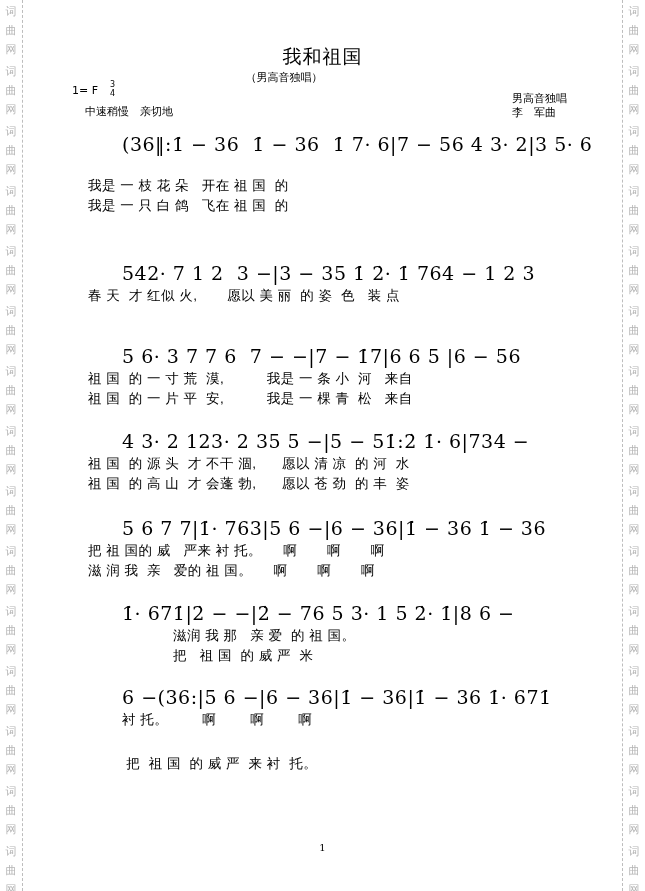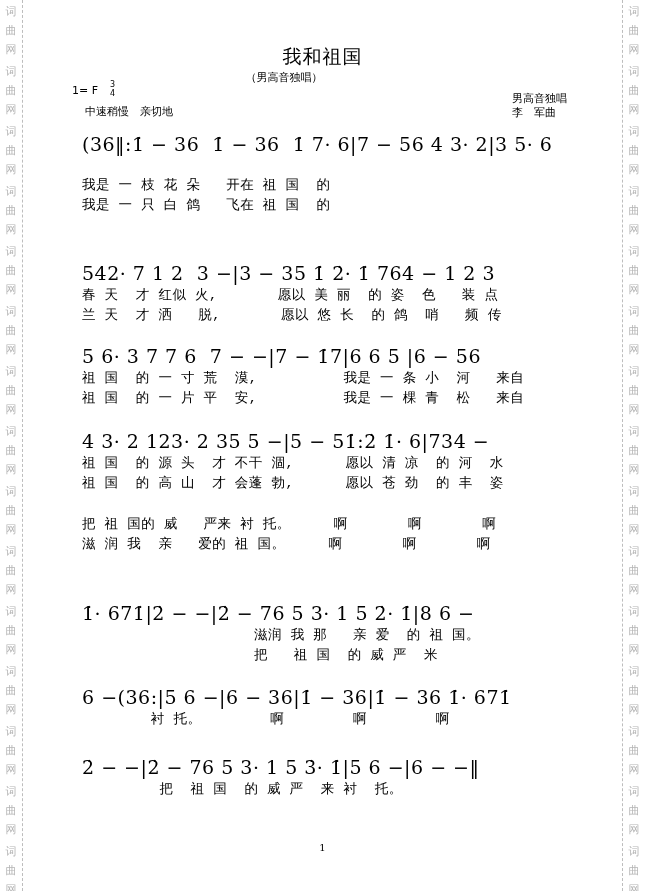--- a/index.html
+++ b/index.html
@@ -14,23 +14,23 @@
            font-family:"DejaVu Sans",sans-serif; letter-spacing:1px; }
   .subtitle { position:absolute; top:70px; left:13px; width:510px; text-align:center; font-size:11px;
               font-family:"DejaVu Sans",sans-serif;padding-left:16px; }
   .key { position:absolute; top:84px; left:72px; font-size:11px; font-family:"DejaVu Sans",sans-serif; }
   .timesig { position:absolute; top:80px; left:110px; font-size:8px; line-height:9px;
              font-family:"DejaVu Sans",sans-serif; text-align:center; }
   .tempo { position:absolute; top:104px; left:72px; font-size:11px; font-family:"DejaVu Sans",sans-serif;margin-left:13px; }
   .credits { position:absolute; top:92px; left:512px; font-size:11px; line-height:14px;
              font-family:"DejaVu Sans",sans-serif; }
   .row { position:absolute; left:82px; width:490px; }
-  .notes { font-size:19px; white-space:pre; letter-spacing:0.5px; height:26px; line-height:26px; }
+  .notes { font-size:19px; white-space:pre; letter-spacing:0.5px; height:26px; line-height:26px;margin-left:40px; }
   .lyric { font-size:13.5px; white-space:pre; height:20px; line-height:20px;
-           font-family:Liberation Mono, monospace; letter-spacing:0.5px; }
+           font-family:Liberation Sans, sans-serif; letter-spacing:0.5px;margin-left:6px; }
   .pagenum { position:absolute; top:842px; left:0; width:645px; text-align:center; font-size:10px; }
 </style>
 </head>
 <body>
 
 <div class="margin-col margin-left"></div>
 <div class="margin-col margin-right"></div>
 <div id="wm-layer">
     <div class="wm" style="top: 2px; left: 0px;">词</div>
     <div class="wm" style="top: 2px; right: 0px;">词</div>
@@ -140,43 +140,42 @@
 <div class="row" style="top:131px">
   <div class="notes">(36‖:1̇ − 36  1̇ − 36  1̇ 7· 6|7 − 56 4 3· 2|3 5· 6</div>
 </div>
 <div class="row" style="top:176px">
   <div class="lyric">我是 一 枝 花 朵   开在 祖 国  的</div>
   <div class="lyric">我是 一 只 白 鸽   飞在 祖 国  的</div>
 </div>
 <div class="row" style="top:260px">
   <div class="notes">542· 7 1 2  3 −|3 − 35 1̇ 2̇· 1̇ 764 − 1 2 3</div>
   <div class="lyric">春 天  才 红似 火,       愿以 美 丽  的 姿  色   装 点</div>
-  <div class="lyric">兰 天  才 洒   脱,       愿以 悠 长  的 鸽  哨   频 传</div>
 </div>
 <div class="row" style="top:343px">
   <div class="notes">5 6· 3 7 7 6  7 − −|7 − 1̇7|6 6 5 |6 − 56</div>
   <div class="lyric">祖 国  的 一 寸 荒  漠,          我是 一 条 小  河   来自</div>
   <div class="lyric">祖 国  的 一 片 平  安,          我是 一 棵 青  松   来自</div>
 </div>
 <div class="row" style="top:428px">
   <div class="notes">4 3· 2 123· 2 35 5 −|5 − 51̇:2̇ 1̇· 6|734 −</div>
   <div class="lyric">祖 国  的 源 头  才 不干 涸,      愿以 清 凉  的 河  水</div>
   <div class="lyric">祖 国  的 高 山  才 会蓬 勃,      愿以 苍 劲  的 丰  姿</div>
 </div>
 <div class="row" style="top:515px">
+  <div class="notes">5 6 7 7|1̇· 763|5 6 −|6 − 36|1̇ − 36 1̇ − 36</div>
   <div class="lyric">把 祖 国的 威   严来 衬 托。     啊       啊       啊</div>
   <div class="lyric">滋 润 我  亲   爱的 祖 国。     啊       啊       啊</div>
 </div>
 <div class="row" style="top:600px">
   <div class="notes">1̇· 671̇|2̇ − −|2̇ − 76 5 3· 1 5 2̇· 1̇|8 6 −</div>
   <div class="lyric">                    滋润 我 那   亲 爱  的 祖 国。</div>
   <div class="lyric">                    把   祖 国  的 威 严  米</div>
 </div>
 <div class="row" style="top:684px">
   <div class="notes">6 −(36:|5 6 −|6 − 36|1̇ − 36|1̇ − 36 1̇· 671̇</div>
   <div class="lyric">        衬 托。        啊        啊        啊</div>
 </div>
 <div class="row" style="top:754px">
-  <div class="notes">2̇ − −|2̇ − 76 5 3· 1 5 3̇· 1̇|5 6 −|6 − −‖</div>
   <div class="lyric">         把  祖 国  的 威 严  来 衬  托。</div>
 </div>
 
 <div class="pagenum">1</div>
 
 </body></html>

